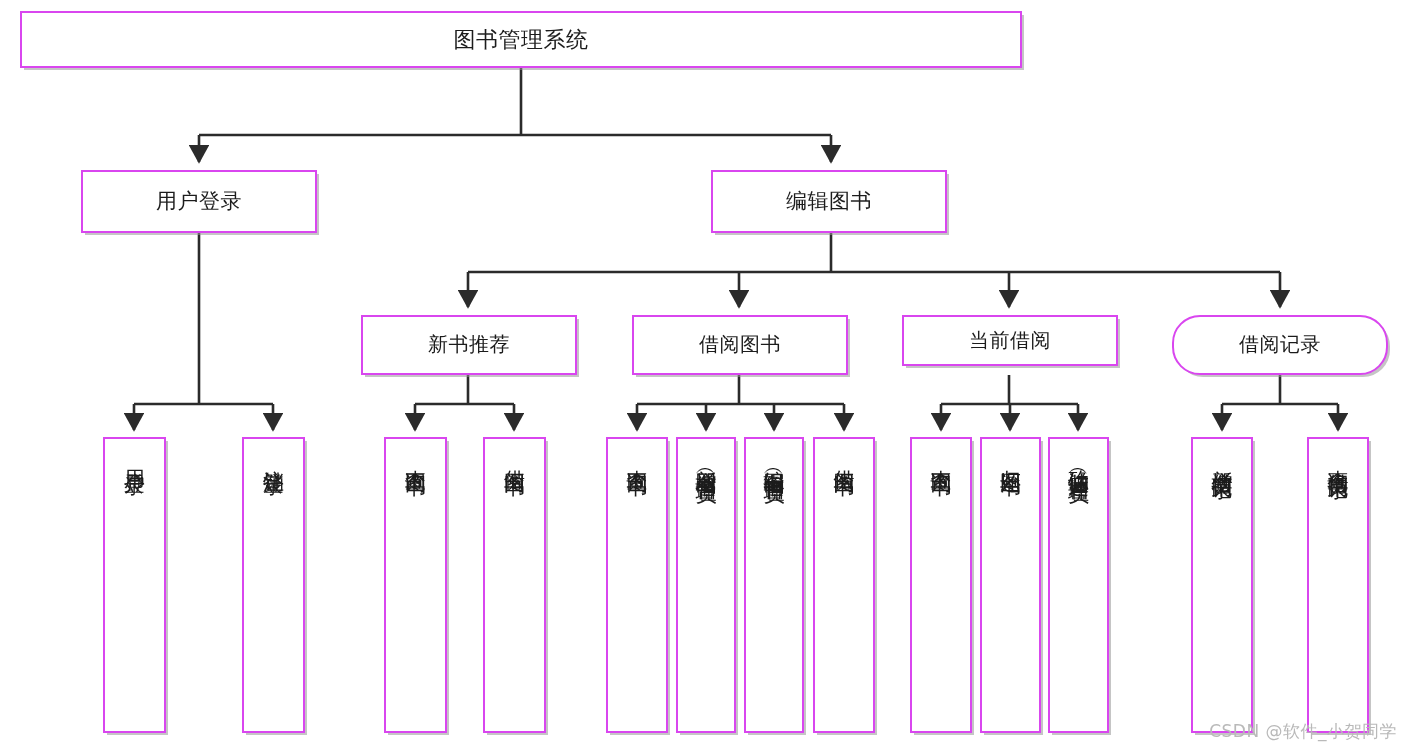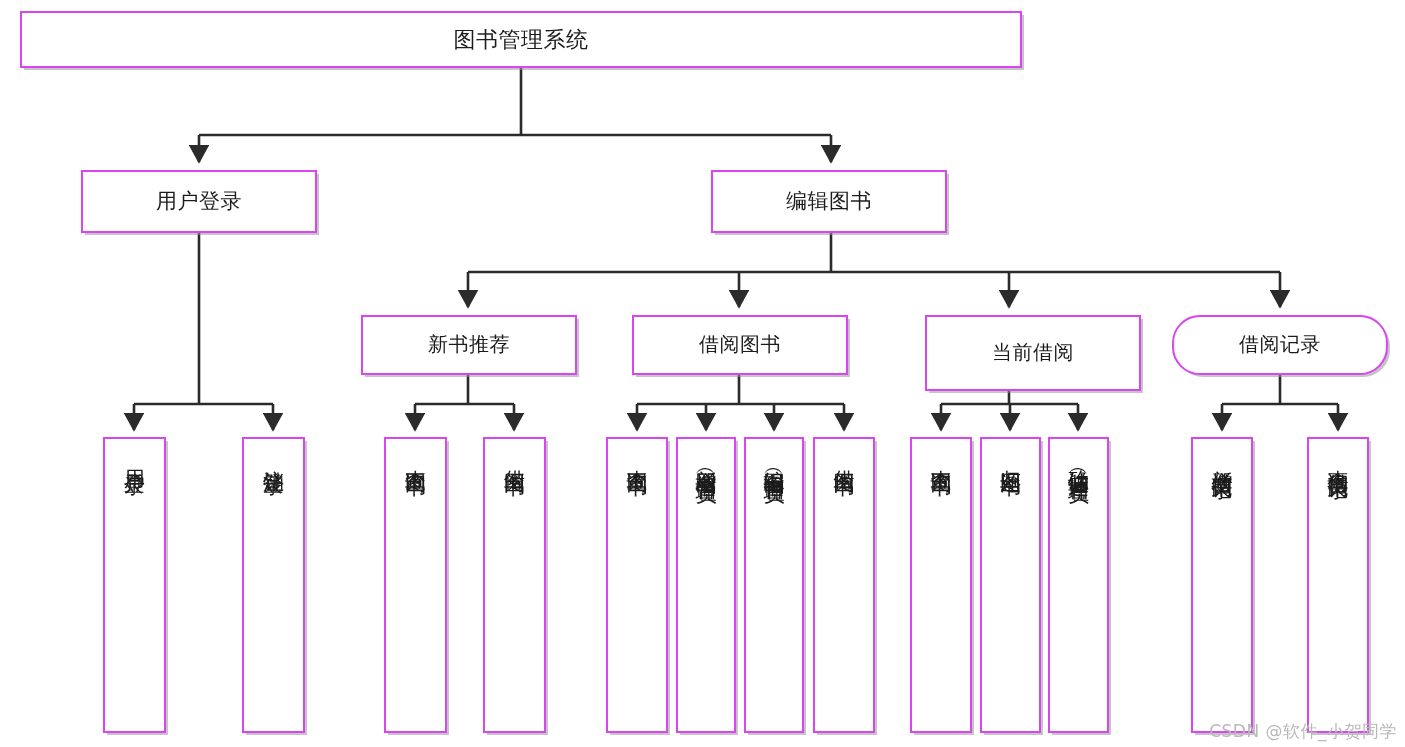--- a/index.html
+++ b/index.html
@@ -142,21 +142,21 @@
   </div>
 
   <div class="node level3" style="left:361px; top:315px; width:216px; height:60px;">
     <span class="label">新书推荐</span>
   </div>
 
   <div class="node level3" style="left:632px; top:315px; width:216px; height:60px;">
     <span class="label">借阅图书</span>
   </div>
 
-  <div class="node level3" style="left:902px; top:315px; width:216px; height:76px;margin-left:23px;">
+  <div class="node level3" style="left:902px; top:315px; width:216px; height:51px;">
     <span class="label">当前借阅</span>
   </div>
 
   <div class="node level3" style="left:1172px; top:315px; width:216px; height:60px;border-radius:28px;">
     <span class="label">借阅记录</span>
   </div>
 
   <div class="node leaf" style="left:103px; top:437px; width:63px; height:296px;">
     <span class="label">用户登录</span>
   </div>

